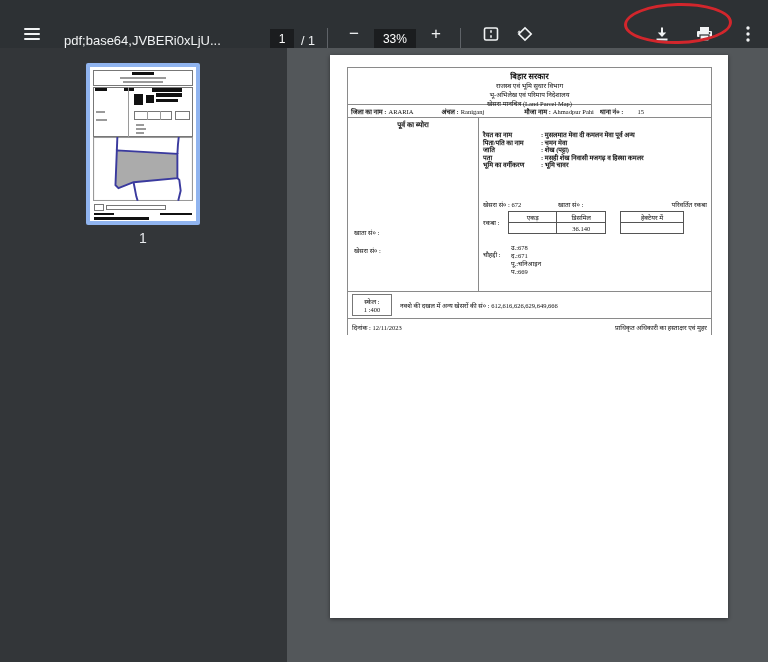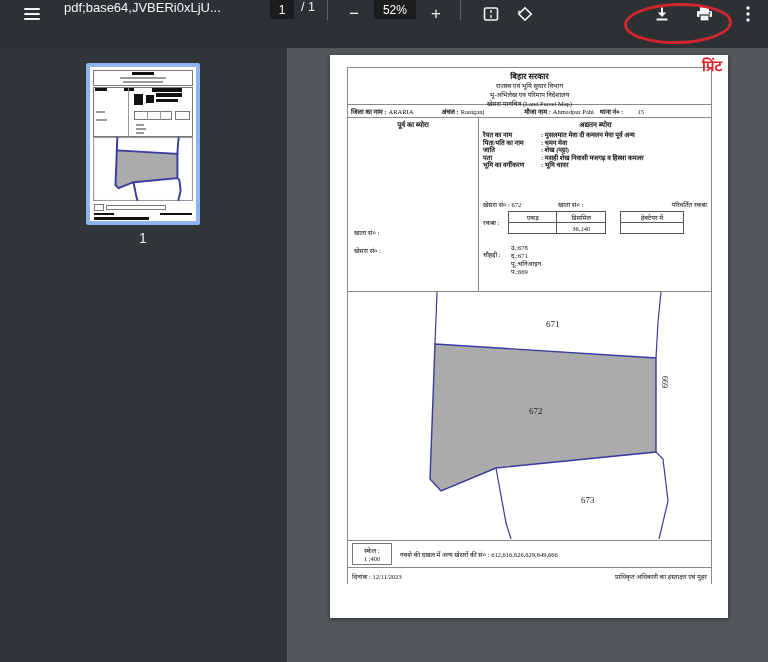--- a/index.html
+++ b/index.html
@@ -1,20 +1,20 @@
 <!DOCTYPE html>
 <html><head>
 <meta charset="utf-8">
 <style>
   * { margin:0; padding:0; box-sizing:border-box; }
   html,body { width:768px; height:662px; overflow:hidden; font-family:"Liberation Sans", sans-serif; }
   body { background:#53575a; position:relative; }
 
   
-  .toolbar { position:absolute; left:0; top:0; width:768px; height:48px; background:#2d3134; display:flex; align-items:flex-start; z-index:30; }
+  .toolbar { position:absolute; left:0; top:0; width:768px; height:48px; background:#2d3134; display:flex; align-items:flex-end; z-index:30; }
   .tb-btn { display:flex; align-items:center; justify-content:center; width:28px; height:28px; border-radius:50%; cursor:pointer; color:#f1f3f4; flex:0 0 auto; }
   .hamburger { margin-left:18px; }
   .hamburger .bars { width:16px; height:12px; display:flex; flex-direction:column; justify-content:space-between; }
   .hamburger .bars span { display:block; height:2px; background:#f1f3f4; border-radius:1px; }
   .tb-title { color:#f1f3f4; font-size:13px; margin-left:18px; width:158px; white-space:nowrap; overflow:hidden; }
   .dark-box { background:#1b1d1f; color:#fff; font-size:12px; display:flex; align-items:center; justify-content:center; }
   .page-box { width:24px; height:19px; margin-left:48px; }
   .page-of { color:#f1f3f4; font-size:12.5px; margin-left:7px; }
   .tb-sep { width:1px; height:20px; background:#5f6368; margin:0 10px; flex:0 0 auto; }
   .sep1 { margin-left:12px; }
@@ -96,21 +96,21 @@
         <span></span>
         <span></span>
         <span></span>
       </span>
   </div>
   <div class="tb-title">pdf;base64,JVBERi0xLjU...</div>
   <div class="dark-box page-box">1</div>
   <div class="page-of">/  1</div>
   <div class="tb-sep sep1"></div>
   <div class="tb-btn zoom-out">−</div>
-  <div class="dark-box zoom-box">52%</div>
+  <div class="dark-box zoom-box">33%</div>
   <div class="tb-btn zoom-in">+</div>
   <div class="tb-sep"></div>
   <div class="tb-btn fit-btn">
     <svg class="tb-icon" width="16" height="16" viewBox="0 0 16 16">
       <rect x="1.5" y="2" width="13" height="12" rx="1.5" fill="none" stroke="#f1f3f4" stroke-width="1.6"></rect>
       <line x1="8" y1="4.2" x2="8" y2="6.8" stroke="#f1f3f4" stroke-width="1.6"></line>
       <line x1="8" y1="9.2" x2="8" y2="11.8" stroke="#f1f3f4" stroke-width="1.6"></line>
     </svg>
   </div>
   <div class="tb-btn rotate-btn">
@@ -139,21 +139,20 @@
     <svg class="tb-icon" width="4" height="16" viewBox="0 0 4 16">
       <circle cx="2" cy="2" r="1.7" fill="#f1f3f4"></circle>
         <circle cx="2" cy="8" r="1.7" fill="#f1f3f4"></circle>
         <circle cx="2" cy="14" r="1.7" fill="#f1f3f4"></circle>
     </svg>
   </div>
 </div>
 
 <div class="red-ellipse"></div>
 <div class="red-note">
-  <div class="l1">प्रिंट</div>
 </div>
 
 <div class="sidebar">
   <div class="thumb">
     <div class="thumb-page">
       <div class="tp-bar" style="left:42px;top:5px;width:22px;height:3px;"></div>
       <div class="tp-line" style="left:30px;top:10px;width:46px;height:2px;"></div>
       <div class="tp-line" style="left:33px;top:14px;width:40px;height:2px;"></div>
       <div class="tp-box" style="left:3px;top:3px;width:100px;height:16px;"></div>
       <div class="tp-bar" style="left:5px;top:21px;width:12px;height:3px;"></div>
@@ -210,21 +209,20 @@
         <span class="v" style="margin-right:40px;">Raniganj</span>
         <b>मौजा नाम :</b>
         <span class="v" style="margin-right:6px;">Ahmadpur Pahi</span>
         <b>थाना नं० :</b>
         <span class="v" style="margin-left:14px;">15</span>
       </div>
 
       <div class="cols">
         <div class="col-div"></div>
         <div class="lc-title">पूर्व का ब्योरा</div>
-        <div class="rc-title">अद्यतन ब्योरा</div>
         <div class="lc-khata">खाता सं० :</div>
         <div class="lc-khesra">खेसरा सं० :</div>
 
         <div class="fields">
           <div class="frow">
               <span class="fl">रैयत का नाम</span>
               <span class="fv">: मुसलमात मेवा दी कमलन मेवा पूर्व  अन्य</span>
             </div>
           <div class="frow">
               <span class="fl">पिता/पति का नाम</span>
@@ -274,33 +272,20 @@
 
         <div class="rc-chl">चौहद्दी :</div>
         <div class="rc-chv">
           <div>उ.:678</div>
           <div>द.:671</div>
           <div>पू.:चनिआइन</div>
           <div>प.:669</div>
         </div>
       </div>
 
-      <div class="map-box">
-        <svg width="363" height="247" viewBox="0 0 363 247">
-          <polygon points="87,52 308,66 308,160 148,176 93,199 82,187" fill="#ababab" stroke="#3a3a9e" stroke-width="1.4"></polygon>
-          <polyline points="89,0 87,52" fill="none" stroke="#3a3a9e" stroke-width="1.2"></polyline>
-          <polyline points="313,0 310,30 308,66" fill="none" stroke="#3a3a9e" stroke-width="1.2"></polyline>
-          <polyline points="308,160 315,167 320,209 311,247" fill="none" stroke="#3a3a9e" stroke-width="1.2"></polyline>
-          <polyline points="148,176 158,231 163,247" fill="none" stroke="#3a3a9e" stroke-width="1.2"></polyline>
-          <text x="198" y="35" font-size="9" font-family="Liberation Serif, serif" fill="#222">671</text>
-          <text x="181" y="122" font-size="9" font-family="Liberation Serif, serif" fill="#222">672</text>
-          <text x="233" y="211" font-size="9" font-family="Liberation Serif, serif" fill="#222">673</text>
-          <text x="318" y="80" font-size="8" font-family="Liberation Serif, serif" fill="#222" transform="rotate(90 314 80)">669</text>
-        </svg>
-      </div>
 
       <div class="scale-row">
         <div class="scale-box">
           <div>स्केल :</div>
           <div>1 :400</div>
         </div>
         <div class="scale-note">नक्शे की दखल में अन्य खेसरों की सं० : 612,616,626,629,649,666</div>
       </div>
 
       <div class="date-row">

